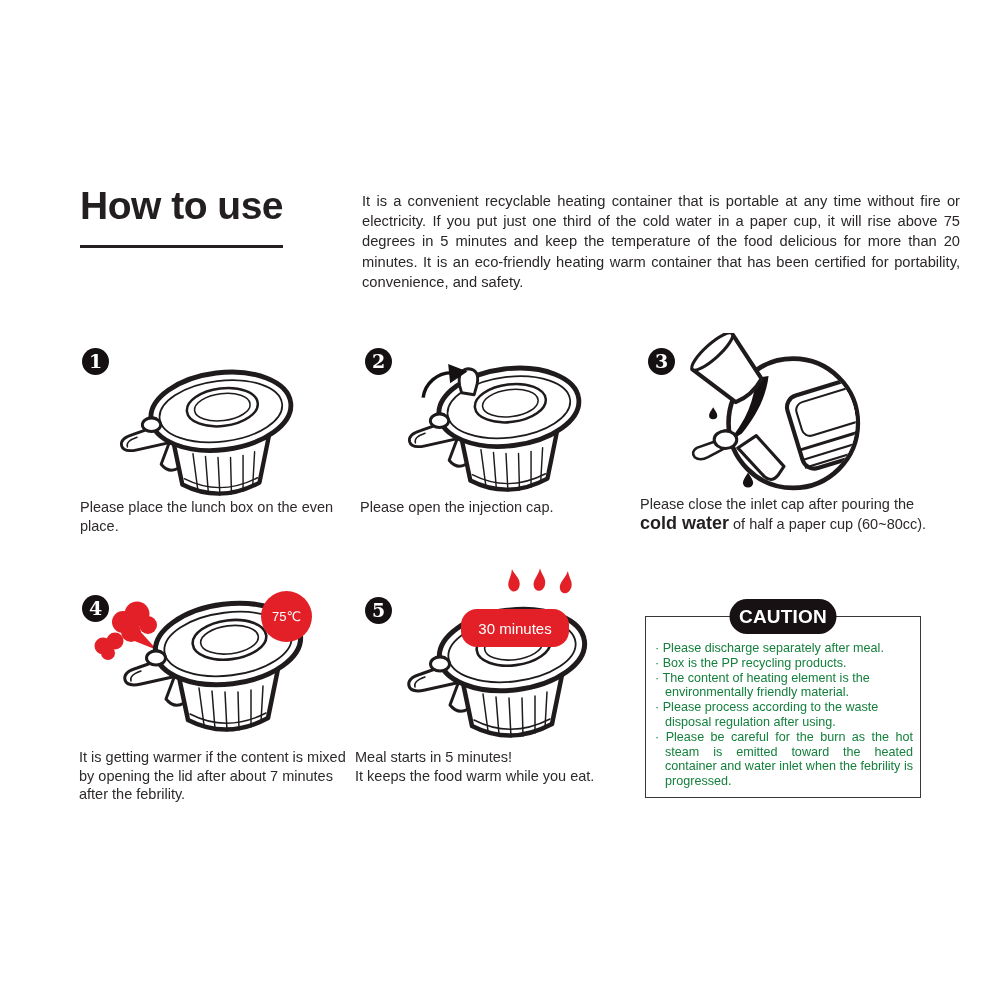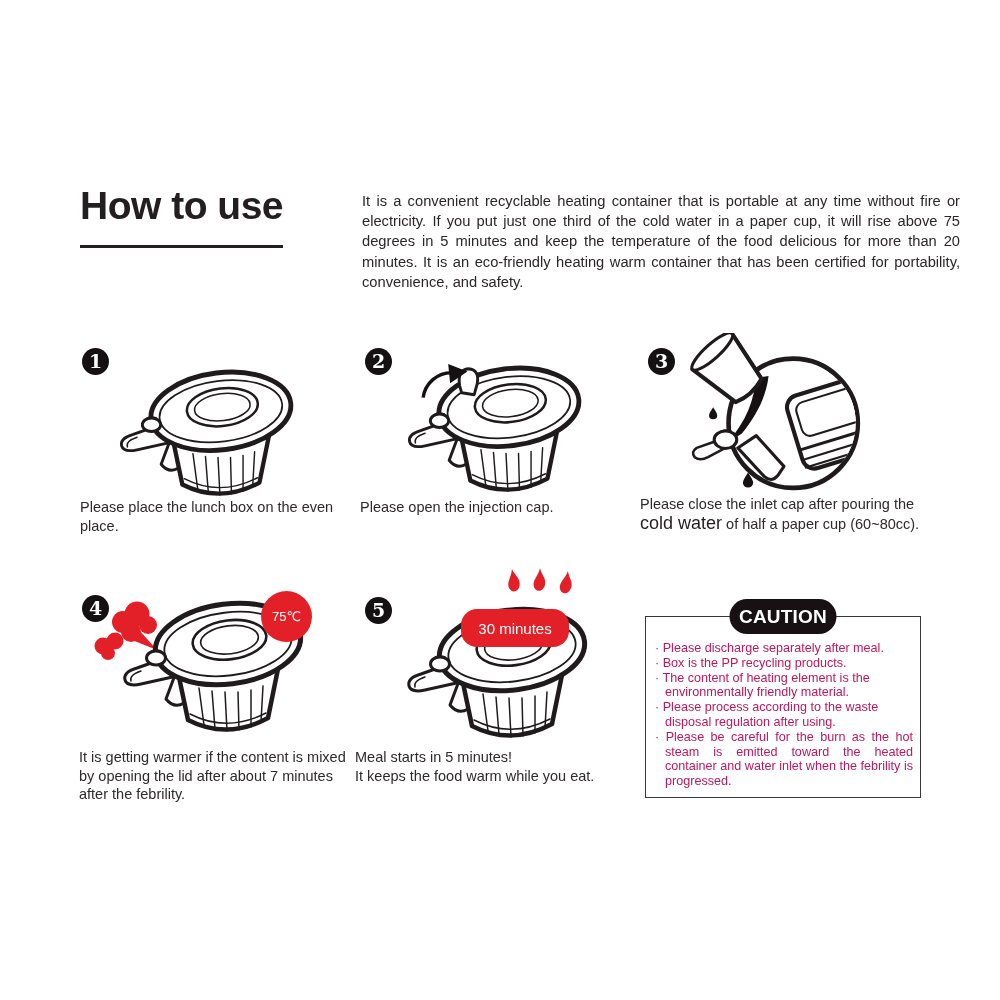--- a/index.html
+++ b/index.html
@@ -57,21 +57,21 @@
 
   .caption {
     position:absolute; left:0; width:100%;
     font-size:14.5px; line-height:18.5px; color:#2e2a2b; text-align:left;
   }
   .cell-1 .caption { top:153px; }
   .cell-2 .caption { top:153px; }
   .cell-3 .caption { top:150px; }
   .cell-4 .caption { top:158px; padding:0 4px; }
   .cell-5 .caption { top:158px; }
-  .cap-bold { font-size:18px; font-weight:normal; color:#231f20; }
+  .cap-bold { font-size:18px; font-weight:bold; color:#231f20; }
 
   
   .badge-temp {
     position:absolute; left:186px; top:1px; width:51px; height:51px;
     background:#e32028; border-radius:50%;
     color:#fff; font-size:13px;
     display:flex; align-items:center; justify-content:center;
   }
   .badge-time {
     position:absolute; left:106px; top:19px; width:108px; height:38px;
@@ -87,21 +87,21 @@
     border:1.5px solid #3a3637; background:#fff;
   }
   .caution-pill {
     position:absolute; left:50%; top:-18px; transform:translateX(-50%);
     width:107px; height:35px; background:#171113; border-radius:18px;
     color:#fff; font-weight:bold; font-size:19px; letter-spacing:0.2px;
     display:flex; align-items:center; justify-content:center;text-align:center;
   }
   .caution-list {
     list-style:none; padding:24px 7px 6px 9px;
-    font-size:12.6px; line-height:14.8px; color:#be185d;
+    font-size:12.6px; line-height:14.8px; color:#15803d;
   }
   .caution-list li { padding-left:10px; text-indent:-10px; }
   .caution-list li::before { content:"· "; }
   .caution-list li:last-child { text-align:justify; }
 </style>
 </head>
 <body>
 
 <svg width="0" height="0" style="position:absolute" aria-hidden="true">
   <defs>

